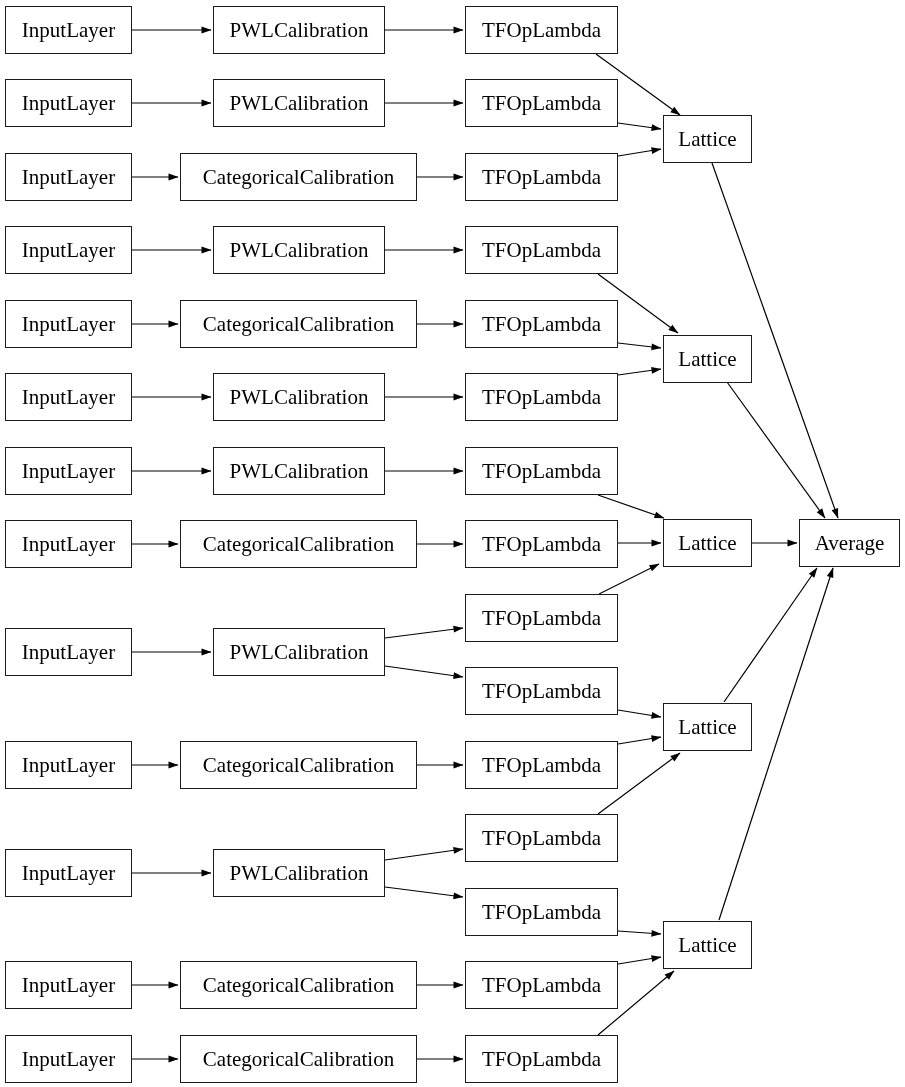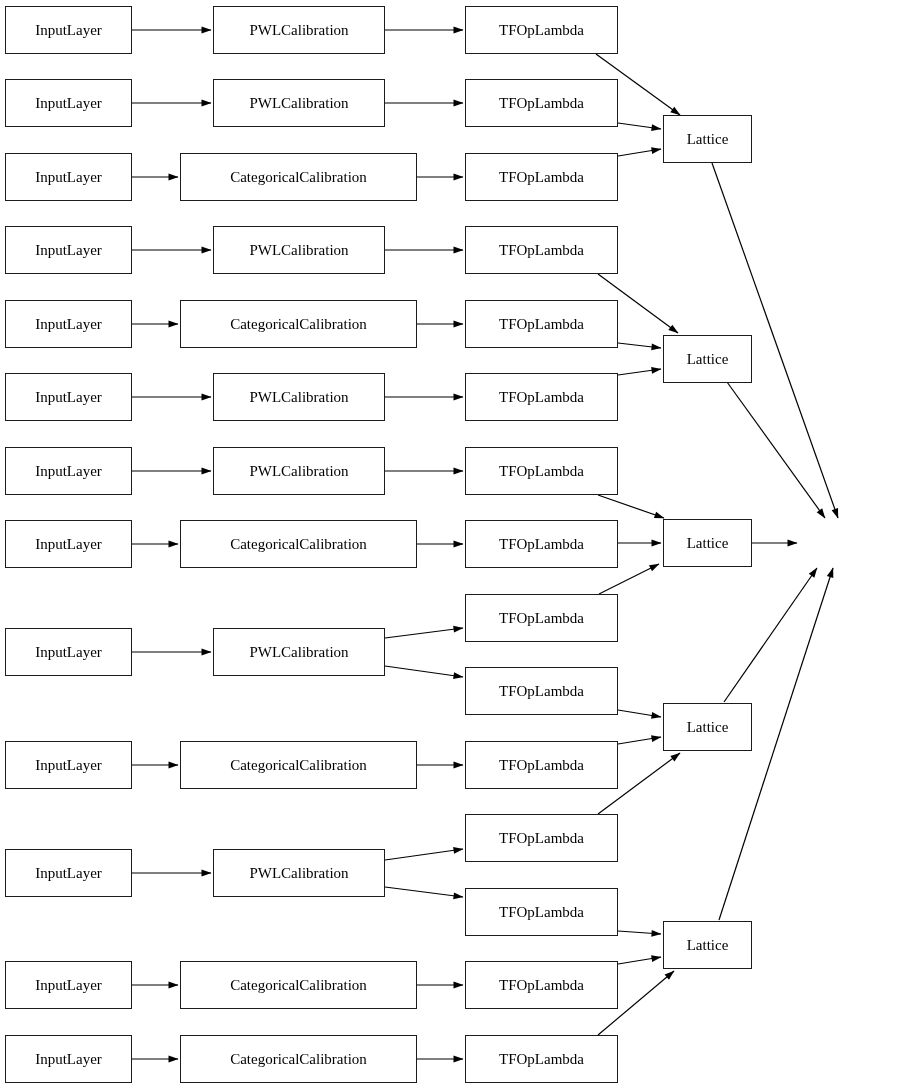--- a/index.html
+++ b/index.html
@@ -11,21 +11,21 @@
     overflow:hidden;
   }
   #edges{position:absolute;left:0;top:0;width:905px;height:1087px;}
   .edge{stroke:#000000;stroke-width:1.2;fill:none;}
   .node{
     position:absolute;
     box-sizing:border-box;
     background:#ffffff;
     border:1.5px solid #1c1c1c;
     display:flex;align-items:center;justify-content:center;
-    font-size:15px;color:#000000;
+    font-size:21px;color:#000000;
     white-space:nowrap;
     height:48px;
   }
 </style>
 </head>
 <body>
 
 <div id="canvas">
 
   <svg id="edges" viewBox="0 0 905 1087">
@@ -131,14 +131,15 @@
   <div class="node" style="left:465px;top:888px;width:153px">TFOpLambda</div>
   <div class="node" style="left:465px;top:961px;width:153px">TFOpLambda</div>
   <div class="node" style="left:465px;top:1035px;width:153px">TFOpLambda</div>
 
   <div class="node" style="left:663px;top:115px;width:89px">Lattice</div>
   <div class="node" style="left:663px;top:335px;width:89px">Lattice</div>
   <div class="node" style="left:663px;top:519px;width:89px">Lattice</div>
   <div class="node" style="left:663px;top:703px;width:89px">Lattice</div>
   <div class="node" style="left:663px;top:921px;width:89px">Lattice</div>
 
+  <div class="node" style="left:799px;top:519px;width:101px">Average</div>
 
 </div>
 
 </body></html>

